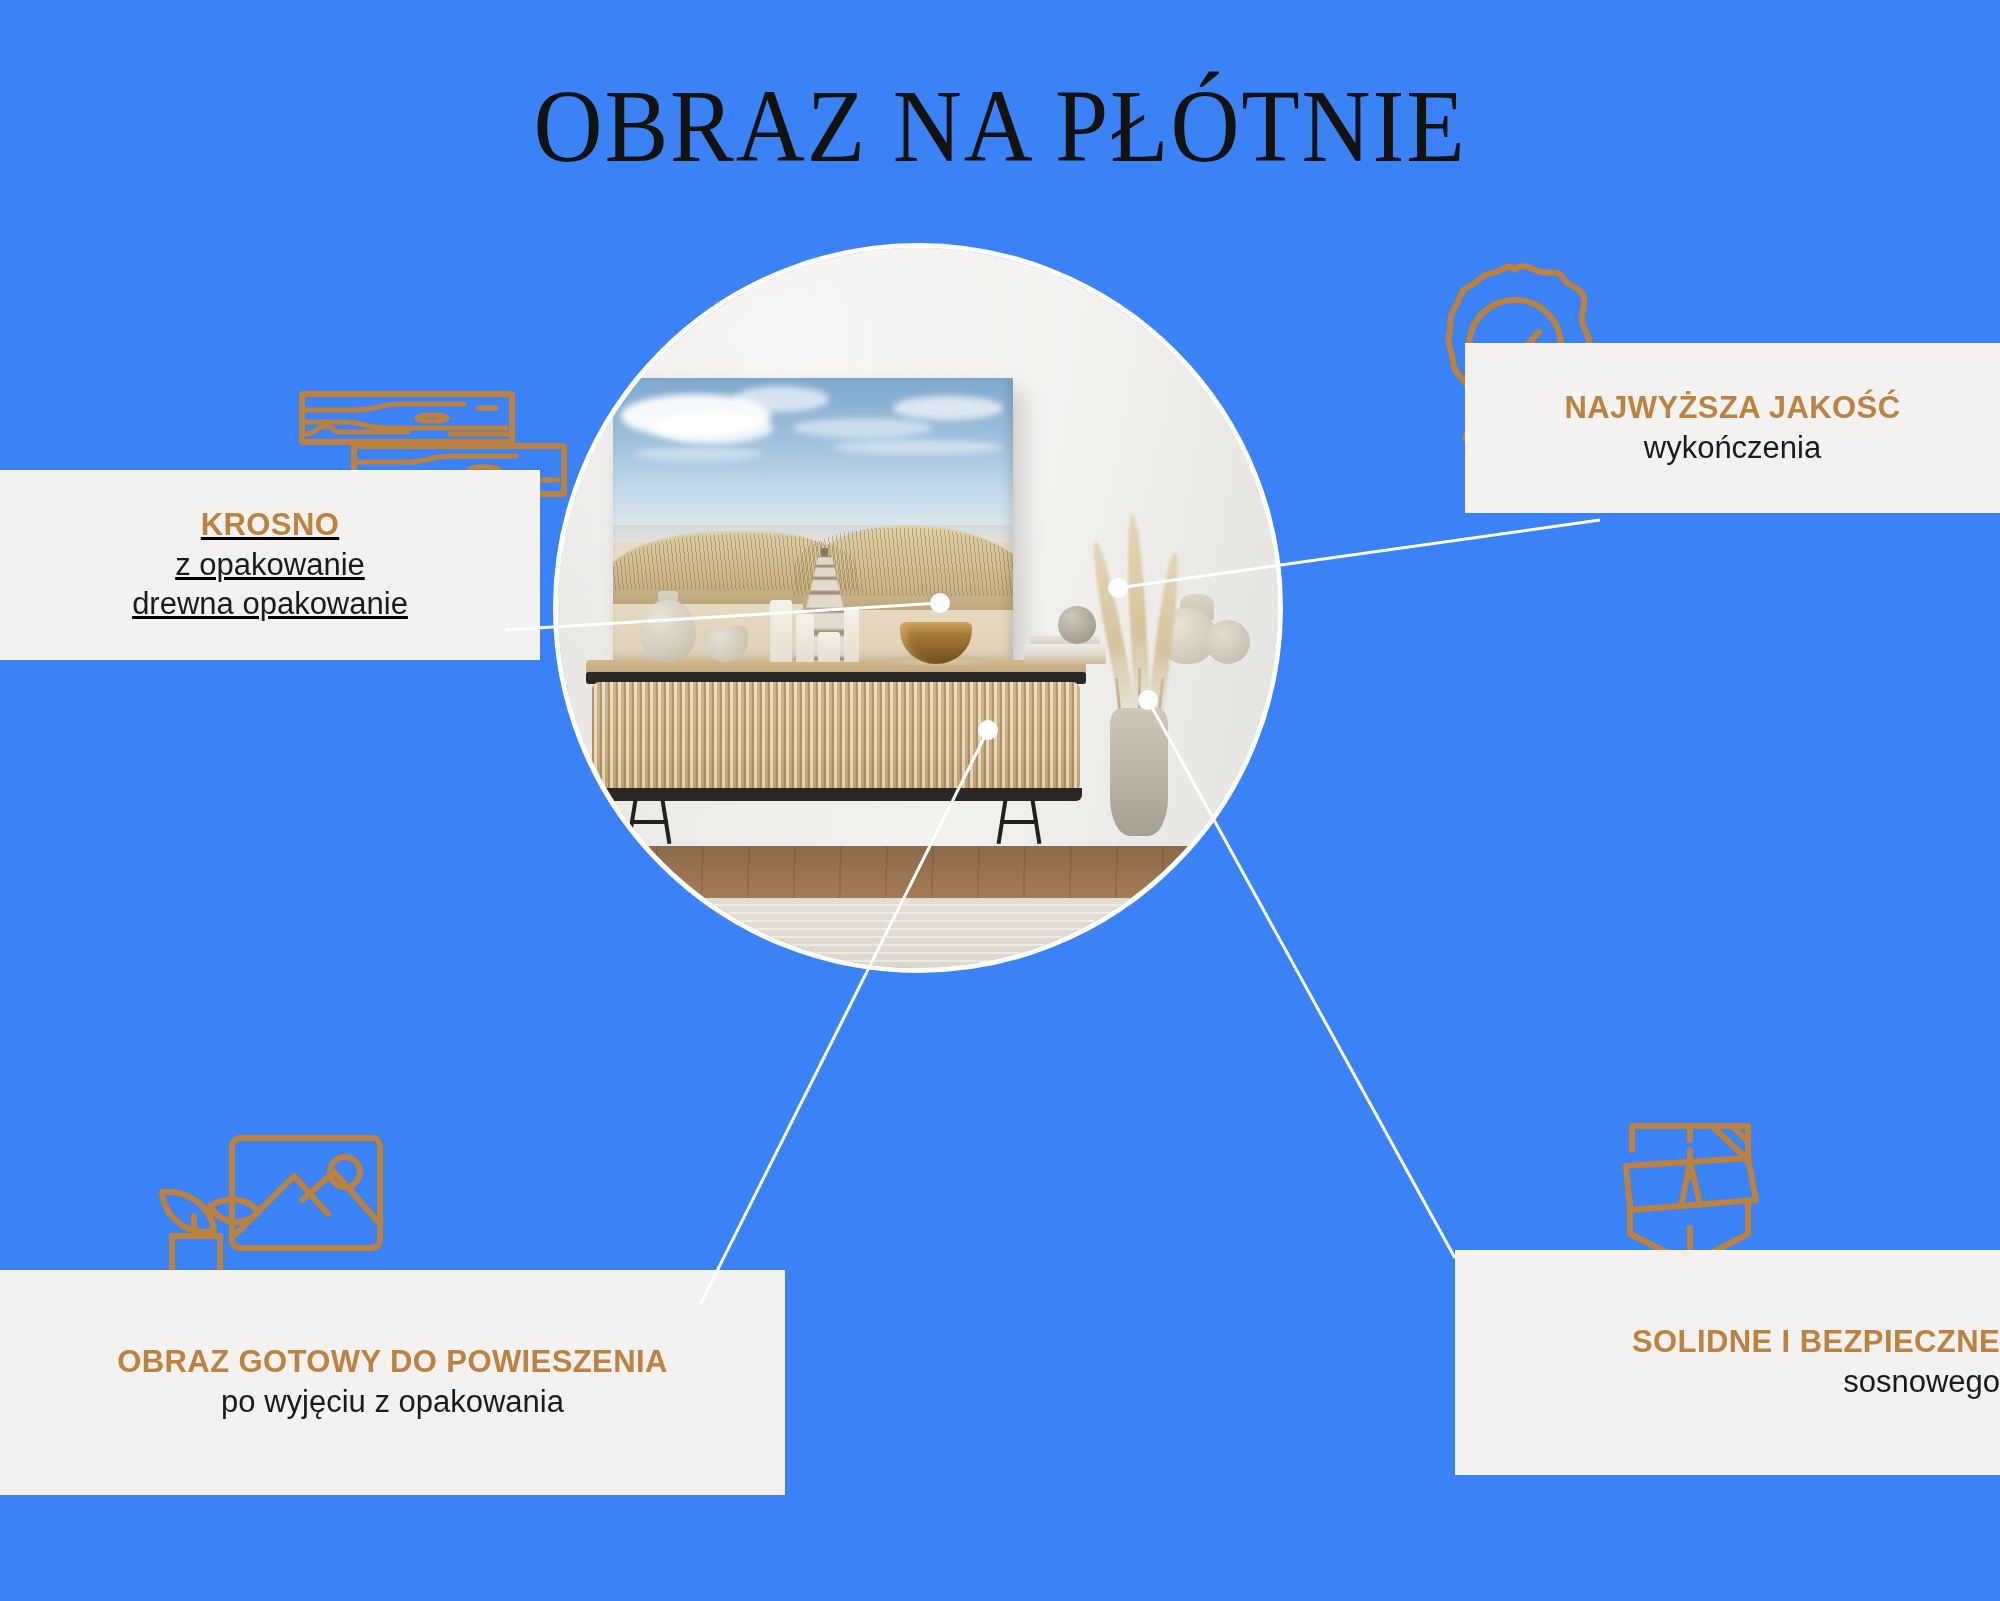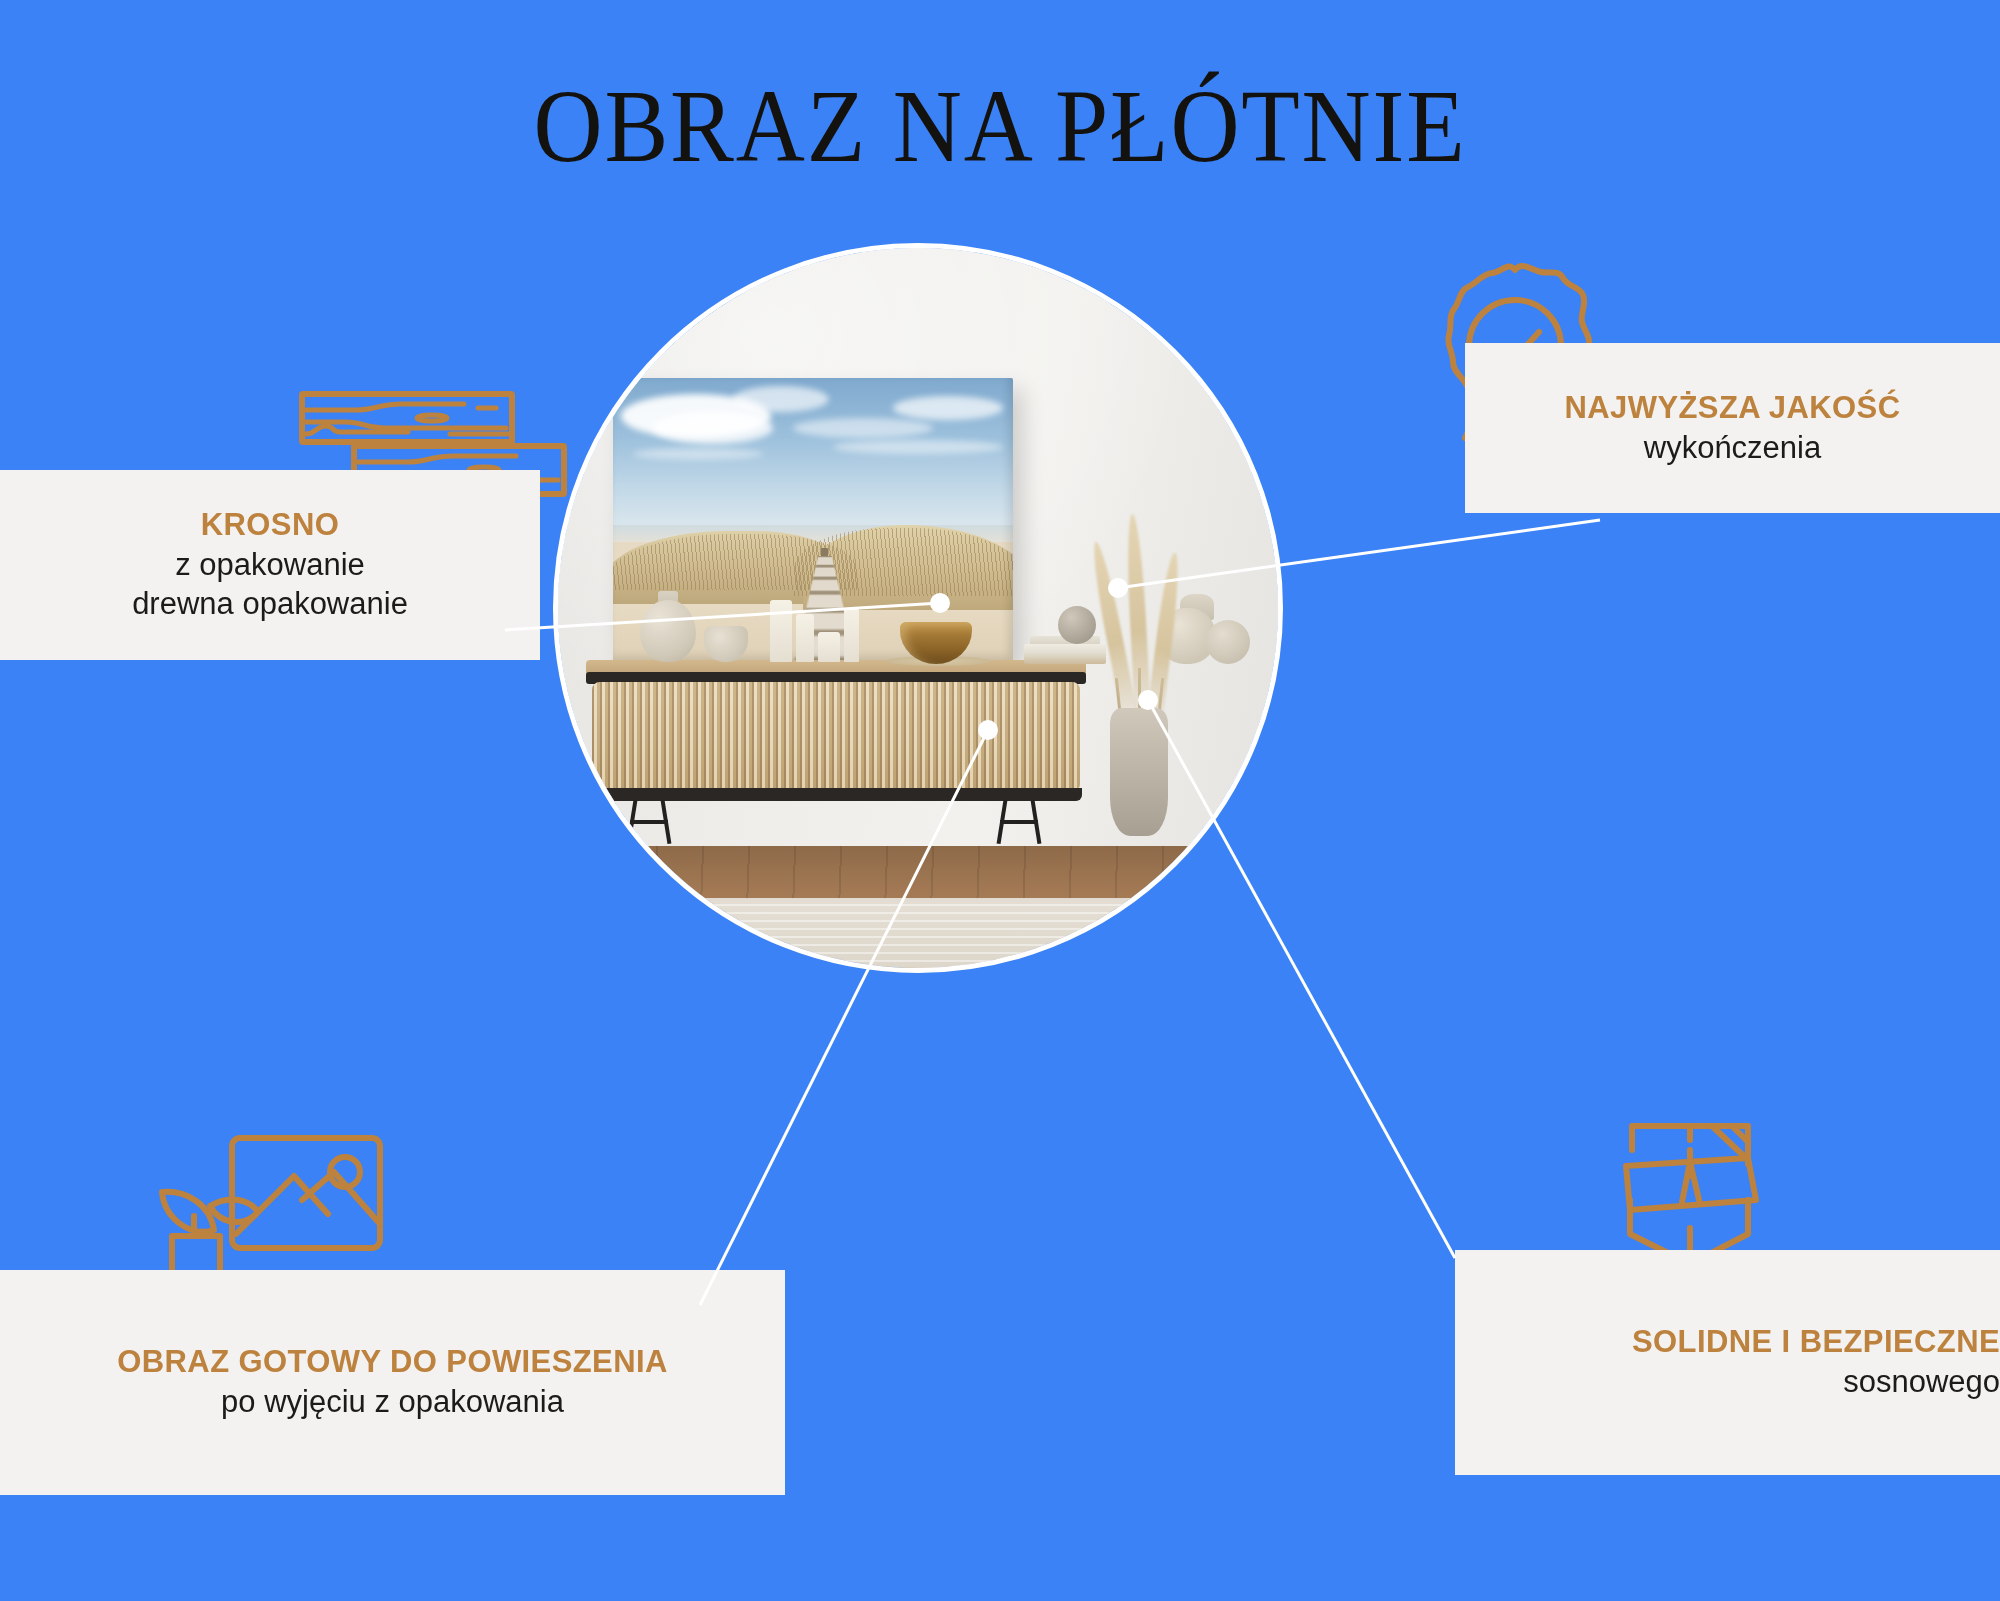--- a/index.html
+++ b/index.html
@@ -183,21 +183,21 @@
     display:flex;flex-direction:column;justify-content:center;
     box-sizing:border-box;
   }
   .panel .headline{
     font-size:31px;font-weight:bold;color:#bd823e;letter-spacing:.4px;line-height:1.25;
   }
   .panel .sub{
     font-size:31px;font-weight:400;color:#1c1b1a;line-height:1.28;
   }
 
-  #panel-krosno{left:0;top:470px;width:540px;height:190px;align-items:center;text-align:center;}
+  #panel-krosno{left:0;top:470px;width:540px;height:190px;align-items:center;text-align:center;text-decoration:underline;}
   #panel-jakosc{left:1465px;top:343px;width:535px;height:170px;align-items:center;text-align:center;}
   #panel-gotowy{left:0;top:1270px;width:785px;height:225px;align-items:center;text-align:center;}
   #panel-opakowanie{left:1455px;top:1250px;width:545px;height:225px;align-items:flex-end;text-align:center;}
 
   .icon{position:absolute;}
   #icon-wood{left:298px;top:388px;}
   #icon-badge{left:1425px;top:258px;}
   #icon-frame{left:150px;top:1128px;}
   #icon-box{left:1620px;top:1110px;}
 

